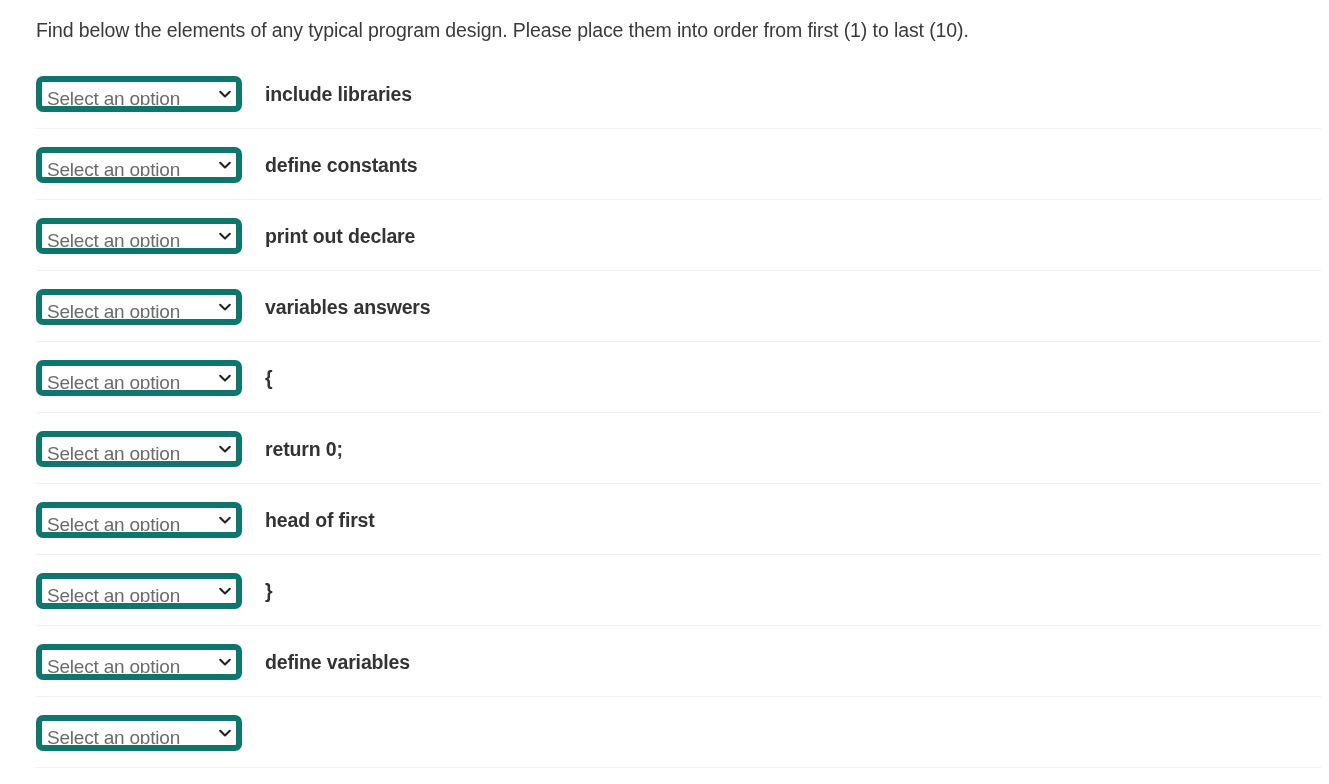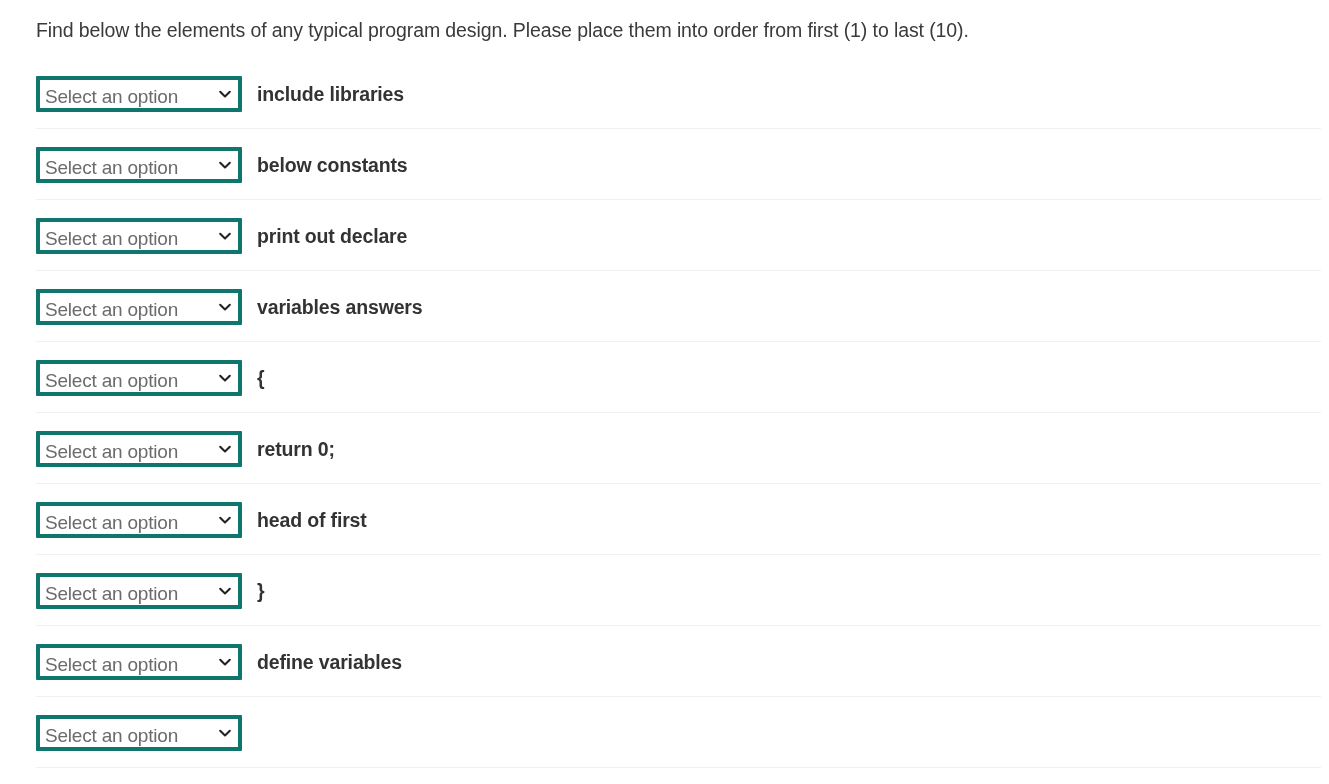--- a/index.html
+++ b/index.html
@@ -74,22 +74,22 @@
 
   select.option-select {
     -webkit-appearance: none;
     -moz-appearance: none;
     appearance: none;
     box-sizing: border-box;
     width: 206px;
     height: 36px;
     padding: 0 30px 1px 5px;
     margin: 0;
-    border: 4px solid #0f766e;
-    border-radius: 1px;
+    border: 6px solid #0f766e;
+    border-radius: 7px;
     background: #ffffff;
     color: #6b6b6b;
     font-family: "Liberation Sans", sans-serif;
     font-size: 19px;
     line-height: 34px;
     letter-spacing: -0.2px;
     cursor: pointer;
     outline: none;
   }
 
@@ -100,21 +100,21 @@
     transform: translateY(-50%);
     width: 14px;
     height: 14px;
     pointer-events: none;
     display: block;
   }
   .chev svg { display: block; }
 
   
   .elem-label {
-    margin-left: 15px;
+    margin-left: 23px;
     font-size: 19.5px;
     line-height: 24px;
     font-weight: 700;
     color: #333333;
     letter-spacing: -0.15px;
     white-space: nowrap;
   }
 </style>
 </head>
 <body>
@@ -138,21 +138,21 @@
 
   <div class="row">
     <div class="select-wrap">
       <select class="option-select" aria-label="Select an option"><option>Select an option</option><option>1</option><option>2</option><option>3</option><option>4</option><option>5</option><option>6</option><option>7</option><option>8</option><option>9</option><option>10</option></select>
       <span class="chev">
         <svg viewBox="0 0 14 14" width="14" height="14" aria-hidden="true">
           <path d="M2.2 4.8 L7 9.4 L11.8 4.8" fill="none" stroke="#222222" stroke-width="2.1" stroke-linecap="round" stroke-linejoin="round"></path>
         </svg>
       </span>
     </div>
-    <div class="elem-label">below constants</div>
+    <div class="elem-label">define constants</div>
   </div>
 
   <div class="row">
     <div class="select-wrap">
       <select class="option-select" aria-label="Select an option"><option>Select an option</option><option>1</option><option>2</option><option>3</option><option>4</option><option>5</option><option>6</option><option>7</option><option>8</option><option>9</option><option>10</option></select>
       <span class="chev">
         <svg viewBox="0 0 14 14" width="14" height="14" aria-hidden="true">
           <path d="M2.2 4.8 L7 9.4 L11.8 4.8" fill="none" stroke="#222222" stroke-width="2.1" stroke-linecap="round" stroke-linejoin="round"></path>
         </svg>
       </span>

